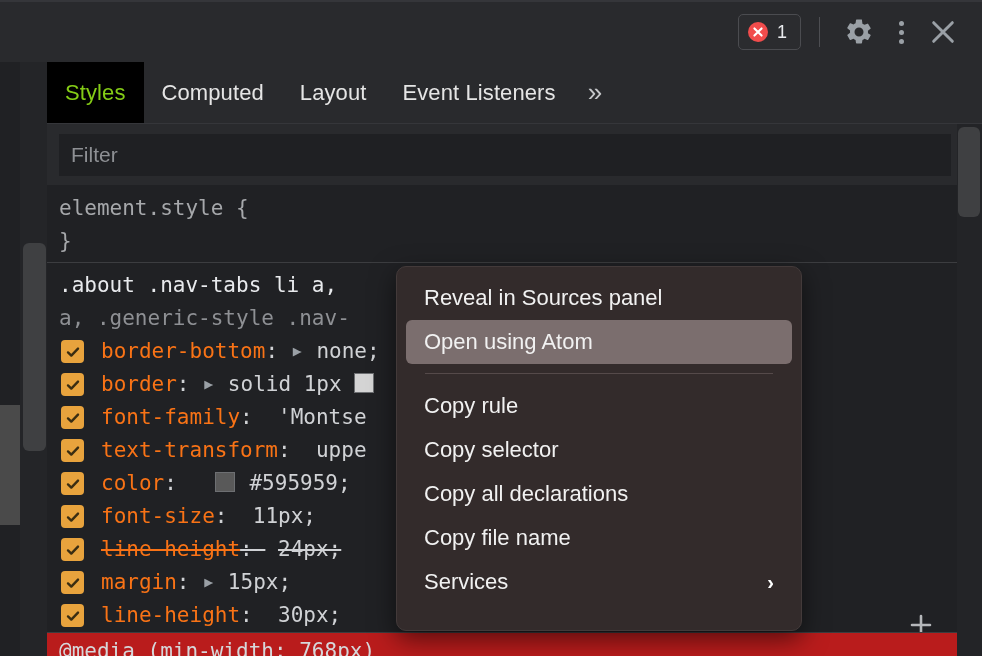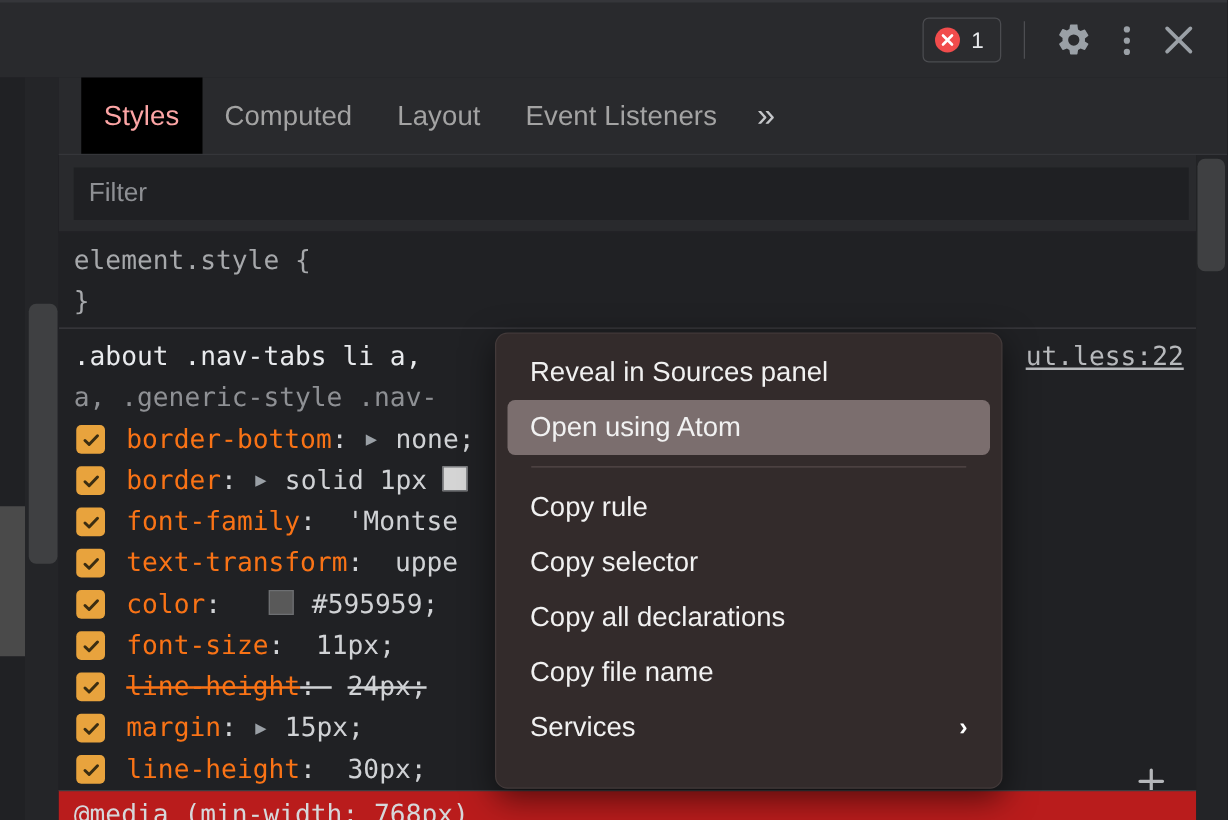--- a/index.html
+++ b/index.html
@@ -136,31 +136,30 @@
     background: #292a2d;
     display: flex;
     align-items: stretch;
     border-bottom: 1px solid #35363a;
     box-sizing: border-box;
   }
   .tab {
     display: flex;
     align-items: center;
     padding: 0 18px;
-    color: #a3a3a3;
+    color: #e5e5e5;
     font-size: 22px;
     letter-spacing: .1px;
     cursor: pointer;
     white-space: nowrap;
     font-family: "Liberation Sans", sans-serif;
   }
   .tab.active {
     background: #000000;
-    color: #fca5a5;
-    margin-left: 18px;
+    color: #84cc16;
   }
   .tab.more {
     color: #c5c7ca;
     font-size: 26px;
     padding: 0 14px;
   }
 
   
   .pane {
     position: absolute;
@@ -461,21 +460,20 @@
     <div class="cssbody">
 
       <div class="rule-block">
         <div class="rule-elementstyle">element.style {</div>
         <div class="rule-elementstyle">}</div>
       </div>
 
       <div class="rule-block">
         <div class="selector-line">
           <span>.about .nav-tabs li a,</span>
-          <span class="origin-link">ut.less:22</span>
         </div>
         <div class="selector-line unmatched">
           <span>a, .generic-style .nav-</span>
         </div>
 
         <div class="decl">
           <span class="cb">
             <svg width="16" height="16" viewBox="0 0 16 16">
                 <path d="M3 8.4 L6.3 11.6 L13 4.6" stroke="#3a2d12" stroke-width="2.4" fill="none" stroke-linecap="round" stroke-linejoin="round"></path>
               </svg>

